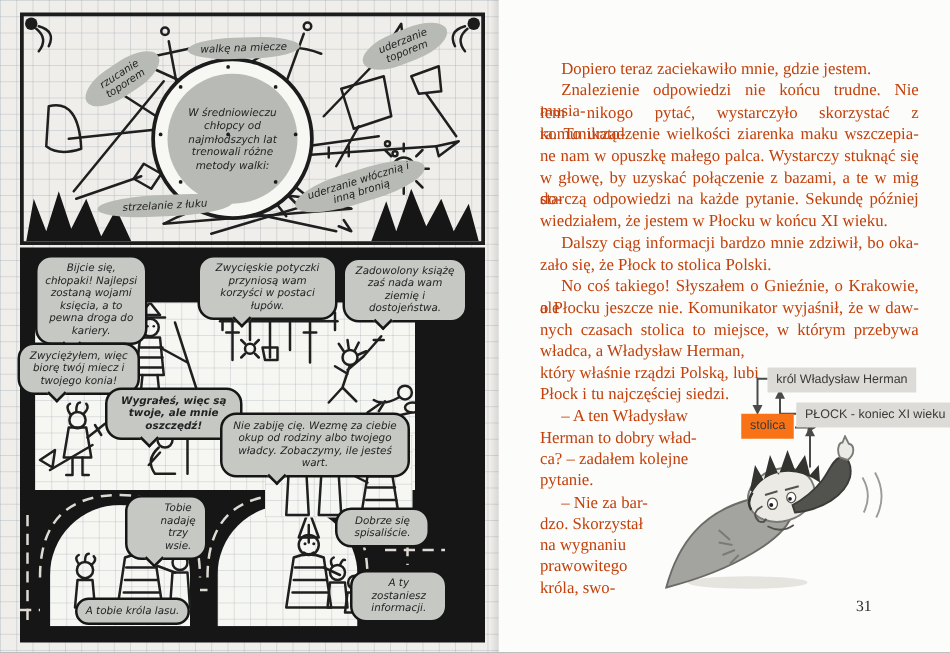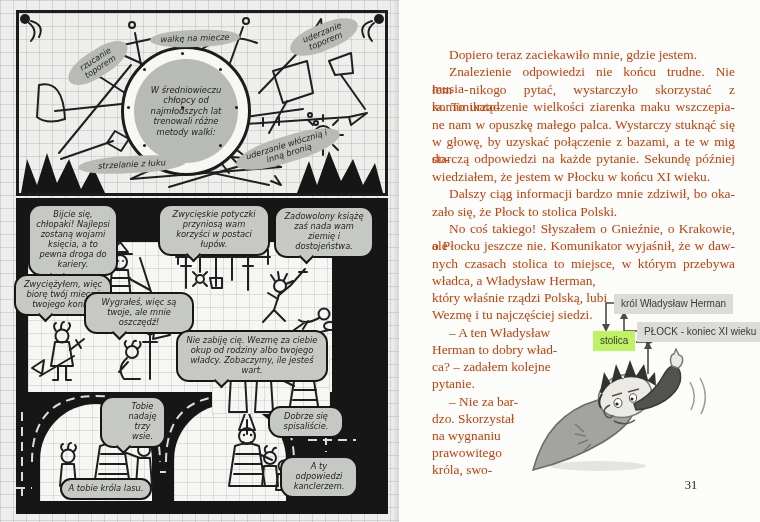--- a/index.html
+++ b/index.html
@@ -44,21 +44,21 @@
   
   .gutter{position:absolute;left:392px;top:0;width:22px;height:522px;
           background:linear-gradient(to right,rgba(0,0,0,0),rgba(60,60,60,.18) 45%,rgba(0,0,0,0));}
   .right-page{position:absolute;left:399px;top:0;width:361px;height:522px;background:#fcfcfa;}
   .ln{position:absolute;left:33px;width:303px;height:17px;line-height:17px;
       font-family:Liberation Serif, serif;font-size:13.4px;color:#c2410c;white-space:nowrap;}
   .j{white-space:normal;text-align:justify;text-align-last:justify;}
   .in{text-indent:17px;}
   .dbox{position:absolute;background:#dcdbd7;color:#3a3a38;font-size:10px;line-height:1;
         padding:5px 7px;white-space:nowrap;z-index:3;}
-  .dbox-cap{background:#bef264;}
+  .dbox-cap{background:#f97316;}
   .pagenum{position:absolute;left:277px;top:478px;width:30px;text-align:center;
         font-family:"Liberation Serif",serif;font-size:12.5px;color:#262420;}
 </style>
 </head>
 <body>
 
 <div class="stage">
 
   <div class="left-page">
 
@@ -251,48 +251,48 @@
     <div class="blob comic-txt" style="left:150px;top:30px;width:74px;transform:rotate(-2deg);">walkę na miecze</div>
     <div class="blob comic-txt" style="left:288px;top:24px;width:56px;transform:rotate(-22deg);">uderzanie toporem</div>
     <div class="blob comic-txt" style="left:64px;top:50px;width:52px;transform:rotate(-33deg);">rzucanie toporem</div>
     <div class="blob comic-txt" style="left:78px;top:156px;width:92px;transform:rotate(-3deg);">strzelanie z łuku</div>
     <div class="blob comic-txt" style="left:234px;top:136px;width:92px;transform:rotate(-17deg);">uderzanie włócznią i inną bronią</div>
 
     <div class="bubble comic-txt" style="left:28px;top:204px;width:90px;">Bijcie się, chłopaki! Najlepsi zostaną wojami księcia, a to pewna droga do kariery.</div>
     <div class="bubble comic-txt" style="left:158px;top:204px;width:112px;">Zwycięskie potyczki przyniosą wam korzyści w postaci łupów.</div>
     <div class="bubble comic-txt" style="left:274px;top:206px;width:100px;">Zadowolony książę zaś nada wam ziemię i dostojeństwa.</div>
     <div class="bubble comic-txt" style="left:14px;top:274px;width:98px;">Zwyciężyłem, więc biorę twój miecz i twojego konia!</div>
-    <div class="bubble comic-txt" style="left:84px;top:292px;width:110px;">Wygrałeś, więc są twoje, ale mnie oszczędź!</div>
+    <div class="bubble comic-txt" style="left:84px;top:310px;width:110px;font-weight:bold;">Wygrałeś, więc są twoje, ale mnie oszczędź!</div>
     <div class="bubble comic-txt" style="left:176px;top:330px;width:152px;z-index:6;">Nie zabiję cię. Wezmę za ciebie okup od rodziny albo twojego władcy. Zobaczymy, ile jesteś wart.</div>
 
     <div class="bubble comic-txt" style="left:100px;top:396px;width:66px;padding-left:25px;">Tobie nadaję trzy wsie.</div>
     <div class="bubble comic-txt no-tail" style="left:60px;top:478px;width:92px;">A tobie króla lasu.</div>
     <div class="bubble comic-txt no-tail" style="left:268px;top:406px;width:76px;">Dobrze się spisaliście.</div>
-    <div class="bubble comic-txt no-tail" style="left:280px;top:456px;width:78px;">A ty odpowiedzi kanclerzem.</div>
+    <div class="bubble comic-txt no-tail" style="left:280px;top:456px;width:78px;">A ty zostaniesz informacji.</div>
   </div>
 
   <div class="gutter"></div>
 
   <div class="right-page">
     <div class="ln in" style="top:46px">Dopiero teraz zaciekawiło mnie, gdzie jestem.</div>
     <div class="ln in j" style="top:63px">Znalezienie odpowiedzi nie końcu trudne. Nie musia-</div>
     <div class="ln j" style="top:81px">łem nikogo pytać, wystarczyło skorzystać z komunikato-</div>
     <div class="ln j" style="top:98px">ra. To urządzenie wielkości ziarenka maku wszczepia-</div>
     <div class="ln j" style="top:116px">ne nam w opuszkę małego palca. Wystarczy stuknąć się</div>
     <div class="ln j" style="top:133px">w głowę, by uzyskać połączenie z bazami, a te w mig do-</div>
     <div class="ln j" style="top:150px">starczą odpowiedzi na każde pytanie. Sekundę później</div>
     <div class="ln" style="top:168px">wiedziałem, że jestem w Płocku w końcu XI wieku.</div>
     <div class="ln in j" style="top:185px">Dalszy ciąg informacji bardzo mnie zdziwił, bo oka-</div>
     <div class="ln" style="top:203px">zało się, że Płock to stolica Polski.</div>
     <div class="ln in j" style="top:220px">No coś takiego! Słyszałem o Gnieźnie, o Krakowie, ale</div>
     <div class="ln j" style="top:237px">o Płocku jeszcze nie. Komunikator wyjaśnił, że w daw-</div>
     <div class="ln j" style="top:255px">nych czasach stolica to miejsce, w którym przebywa</div>
     <div class="ln" style="top:272px">władca, a Władysław Herman,</div>
     <div class="ln" style="top:289px">który właśnie rządzi Polską, lubi</div>
-    <div class="ln" style="top:306px">Wezmę i tu najczęściej siedzi.</div>
+    <div class="ln" style="top:306px">Płock i tu najczęściej siedzi.</div>
     <div class="ln in" style="top:324px">– A ten Władysław</div>
     <div class="ln" style="top:341px">Herman to dobry wład-</div>
     <div class="ln" style="top:358px">ca? – zadałem kolejne</div>
     <div class="ln" style="top:375px">pytanie.</div>
     <div class="ln" style="top:410px">dzo. Skorzystał</div>
     <div class="ln in" style="top:393px">– Nie za bar-</div>
     <div class="ln" style="top:427px">na wygnaniu</div>
     <div class="ln" style="top:444px">prawowitego</div>
     <div class="ln" style="top:461px">króla, swo-</div>
 

